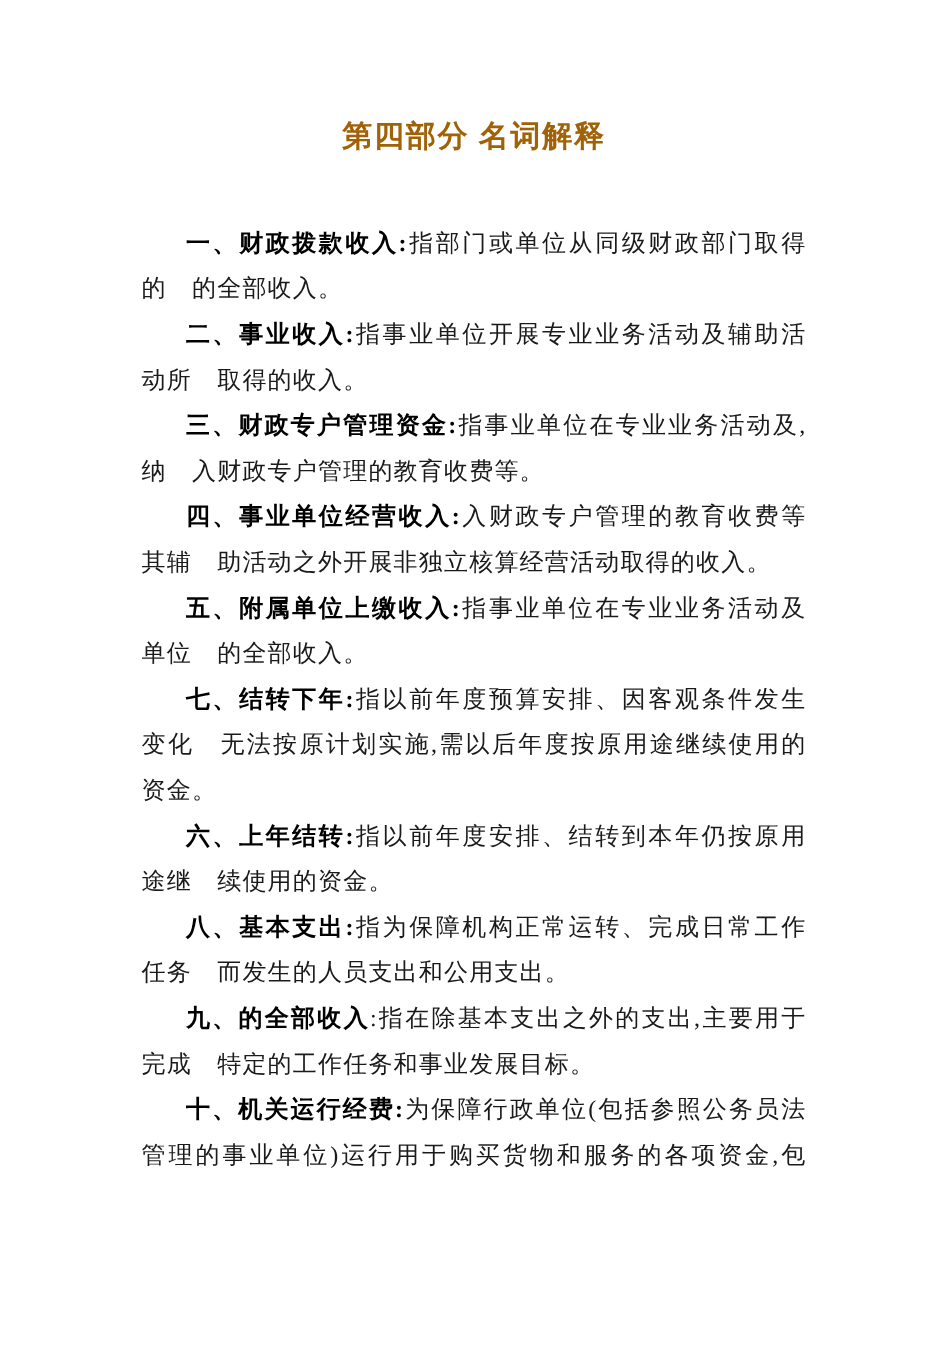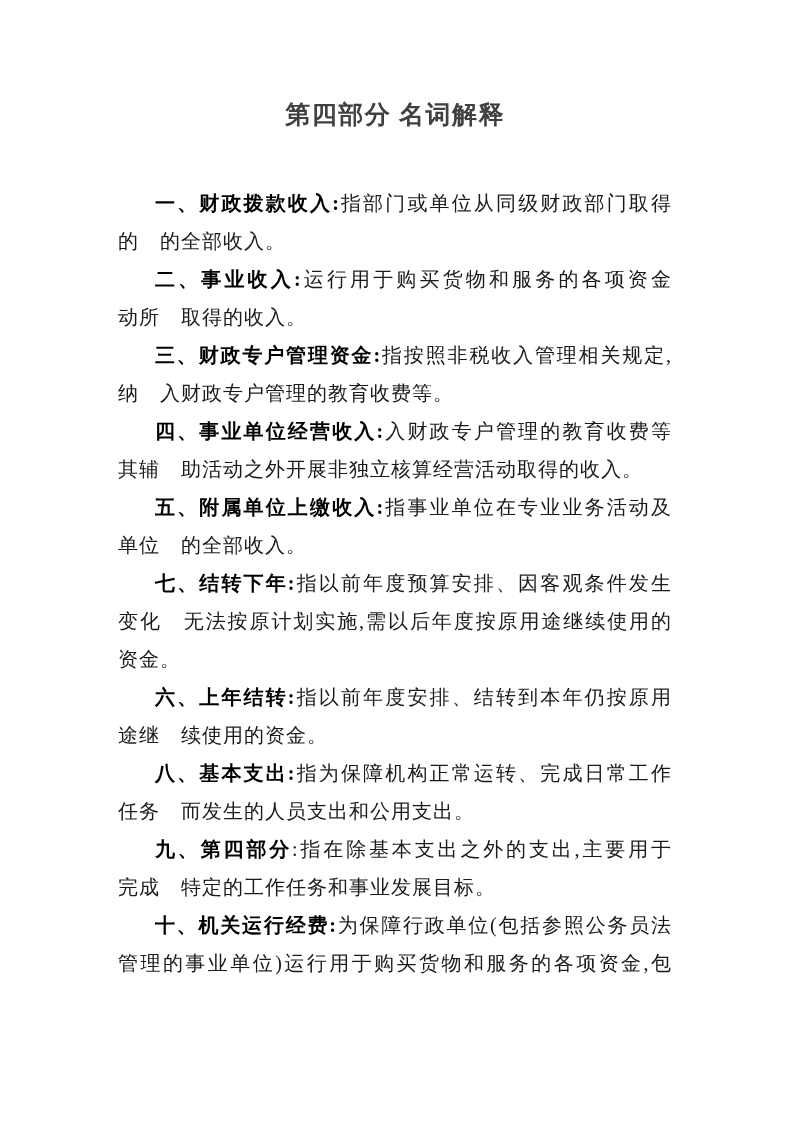--- a/index.html
+++ b/index.html
@@ -19,21 +19,21 @@
     position: absolute;
     top: 98px;
     left: 118px;
     right: 121px;
     margin: 0;
     text-align: center;
     font-size: 25px;
     line-height: 34px;
     font-weight: 700;
     letter-spacing: 1.5px;
-    color: #404040;
+    color: #a16207;
   }
   .content {
     position: absolute;
     top: 184px;
     left: 118px;
     right: 121px;
     color: #1a1a1a;
   }
   .para {
     margin: 0;
@@ -66,25 +66,25 @@
 <body>
 
 <div class="page">
   <h1 class="doc-title">第四部分 名词解释</h1>
   <div class="content" id="content">
       <div class="para">
         <div class="line justify indent"><span class="term">一、财政拨款收入:</span><span class="def">指部门或单位从同级财政部门取得</span></div>
         <div class="line"><span class="def">的　的全部收入。</span></div>
       </div>
       <div class="para">
-        <div class="line justify indent"><span class="term">二、事业收入:</span><span class="def">运行用于购买货物和服务的各项资金</span></div>
+        <div class="line justify indent"><span class="term">二、事业收入:</span><span class="def">指事业单位开展专业业务活动及辅助活</span></div>
         <div class="line"><span class="def">动所　取得的收入。</span></div>
       </div>
       <div class="para">
-        <div class="line justify indent"><span class="term">三、财政专户管理资金:</span><span class="def">指按照非税收入管理相关规定,</span></div>
+        <div class="line justify indent"><span class="term">三、财政专户管理资金:</span><span class="def">指事业单位在专业业务活动及,</span></div>
         <div class="line"><span class="def">纳　入财政专户管理的教育收费等。</span></div>
       </div>
       <div class="para">
         <div class="line justify indent"><span class="term">四、事业单位经营收入:</span><span class="def">入财政专户管理的教育收费等</span></div>
         <div class="line"><span class="def">其辅　助活动之外开展非独立核算经营活动取得的收入。</span></div>
       </div>
       <div class="para">
         <div class="line justify indent"><span class="term">五、附属单位上缴收入:</span><span class="def">指事业单位在专业业务活动及</span></div>
         <div class="line"><span class="def">单位　的全部收入。</span></div>
       </div>
@@ -95,21 +95,21 @@
       </div>
       <div class="para">
         <div class="line justify indent"><span class="term">六、上年结转:</span><span class="def">指以前年度安排、结转到本年仍按原用</span></div>
         <div class="line"><span class="def">途继　续使用的资金。</span></div>
       </div>
       <div class="para">
         <div class="line justify indent"><span class="term">八、基本支出:</span><span class="def">指为保障机构正常运转、完成日常工作</span></div>
         <div class="line"><span class="def">任务　而发生的人员支出和公用支出。</span></div>
       </div>
       <div class="para">
-        <div class="line justify indent"><span class="term">九、第四部分</span><span class="def">:指在除基本支出之外的支出,主要用于</span></div>
+        <div class="line justify indent"><span class="term">九、的全部收入</span><span class="def">:指在除基本支出之外的支出,主要用于</span></div>
         <div class="line"><span class="def">完成　特定的工作任务和事业发展目标。</span></div>
       </div>
       <div class="para">
         <div class="line justify indent"><span class="term">十、机关运行经费:</span><span class="def">为保障行政单位(包括参照公务员法</span></div>
         <div class="line justify"><span class="def">管理的事业单位)运行用于购买货物和服务的各项资金,包</span></div>
       </div>
     </div>
 </div>
 
 </body></html>

